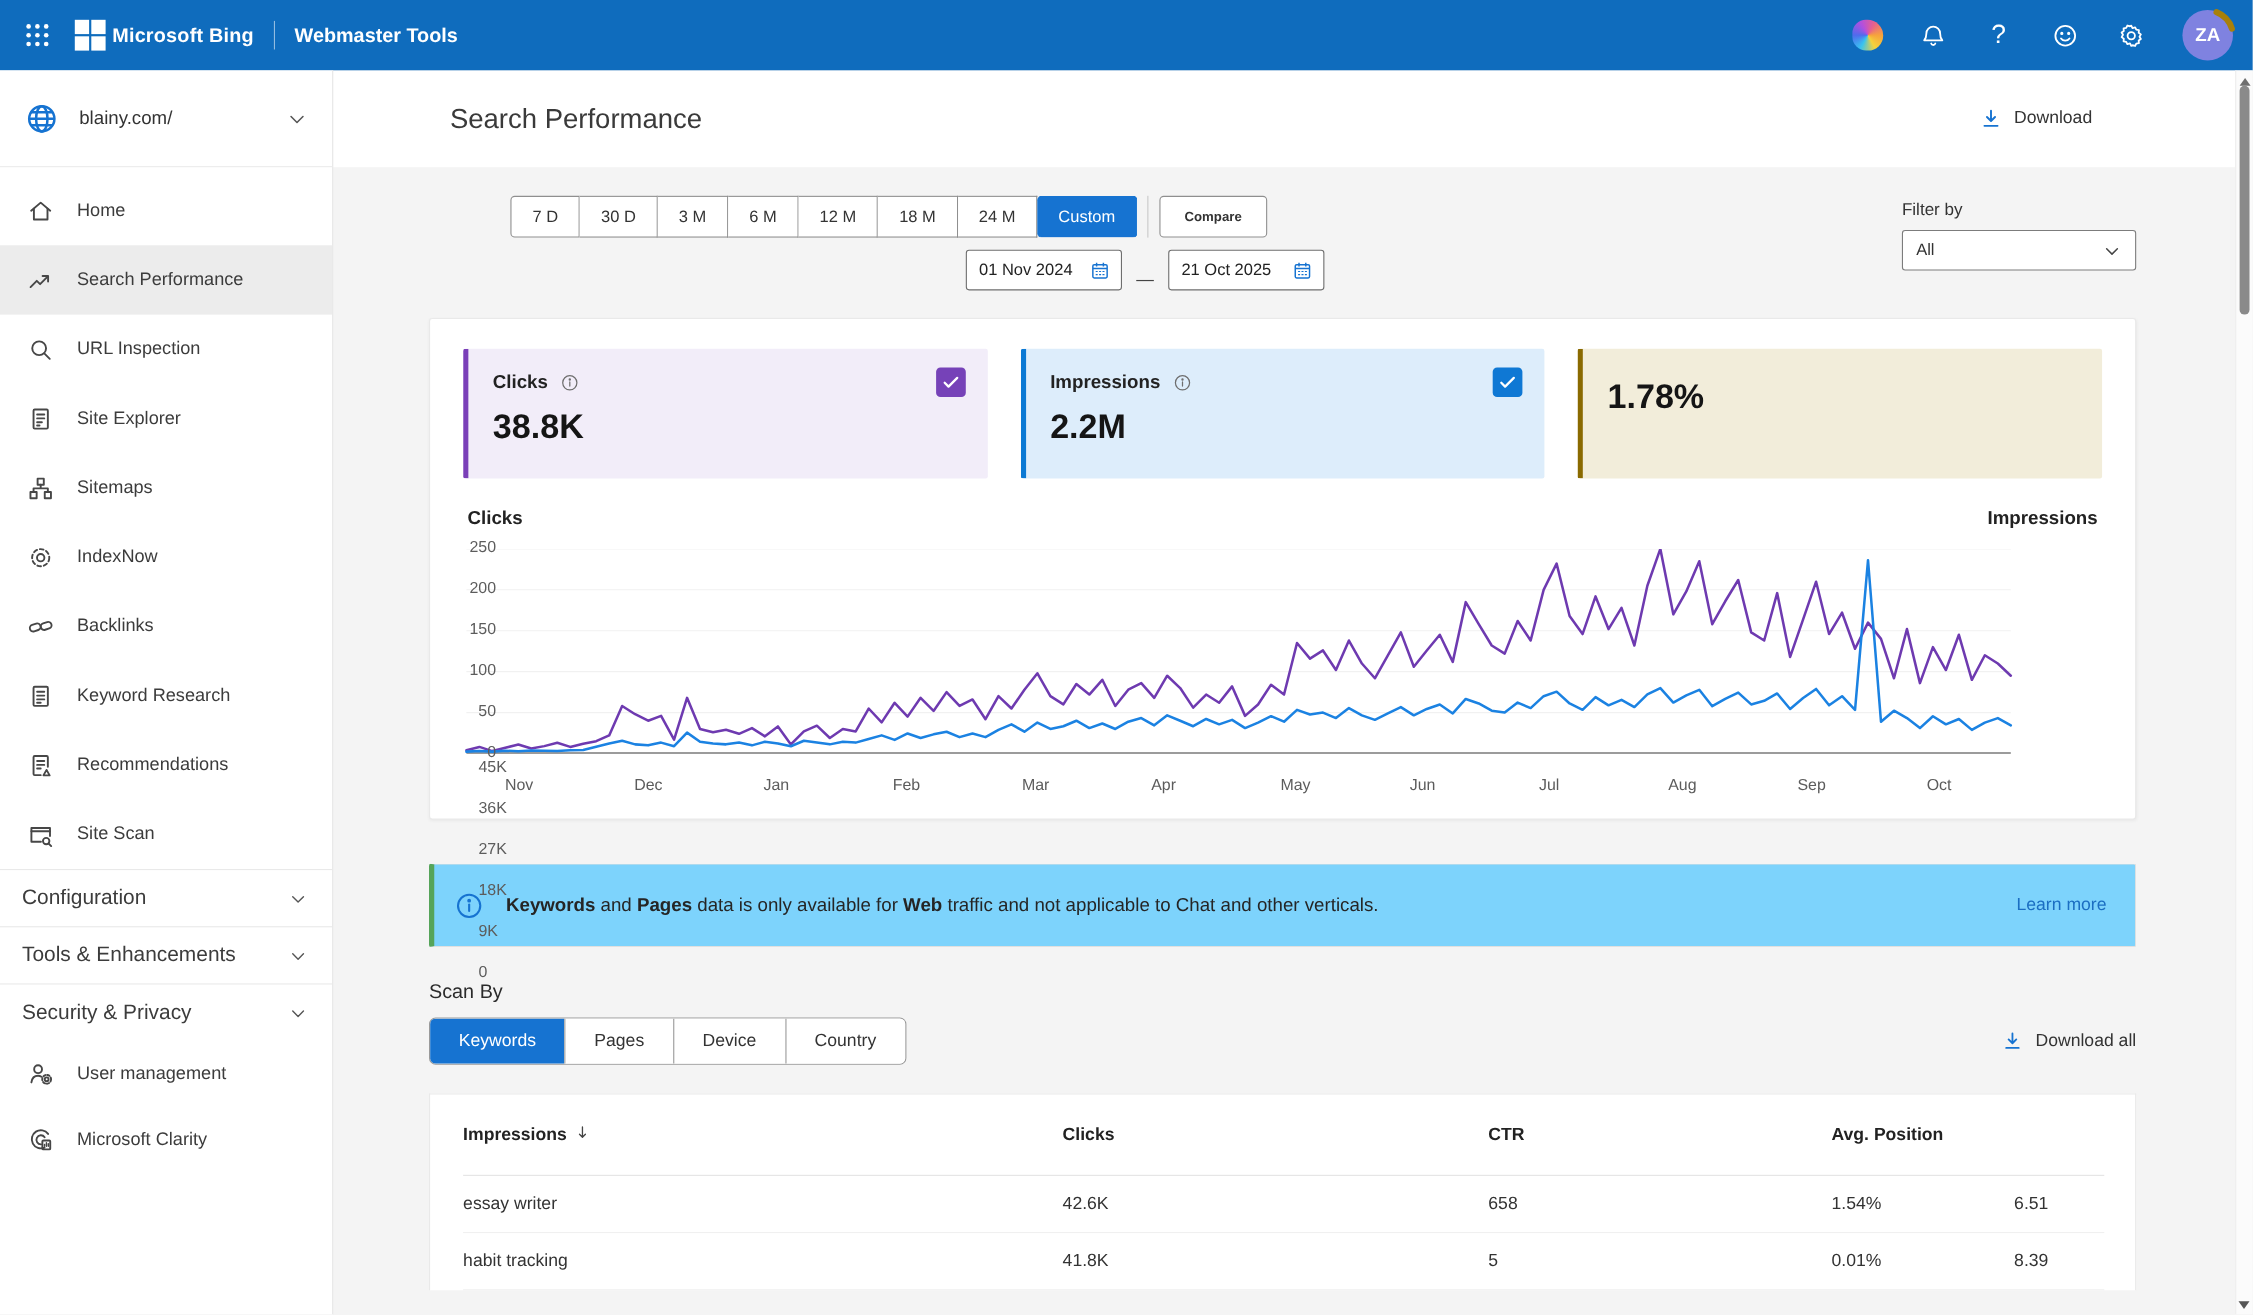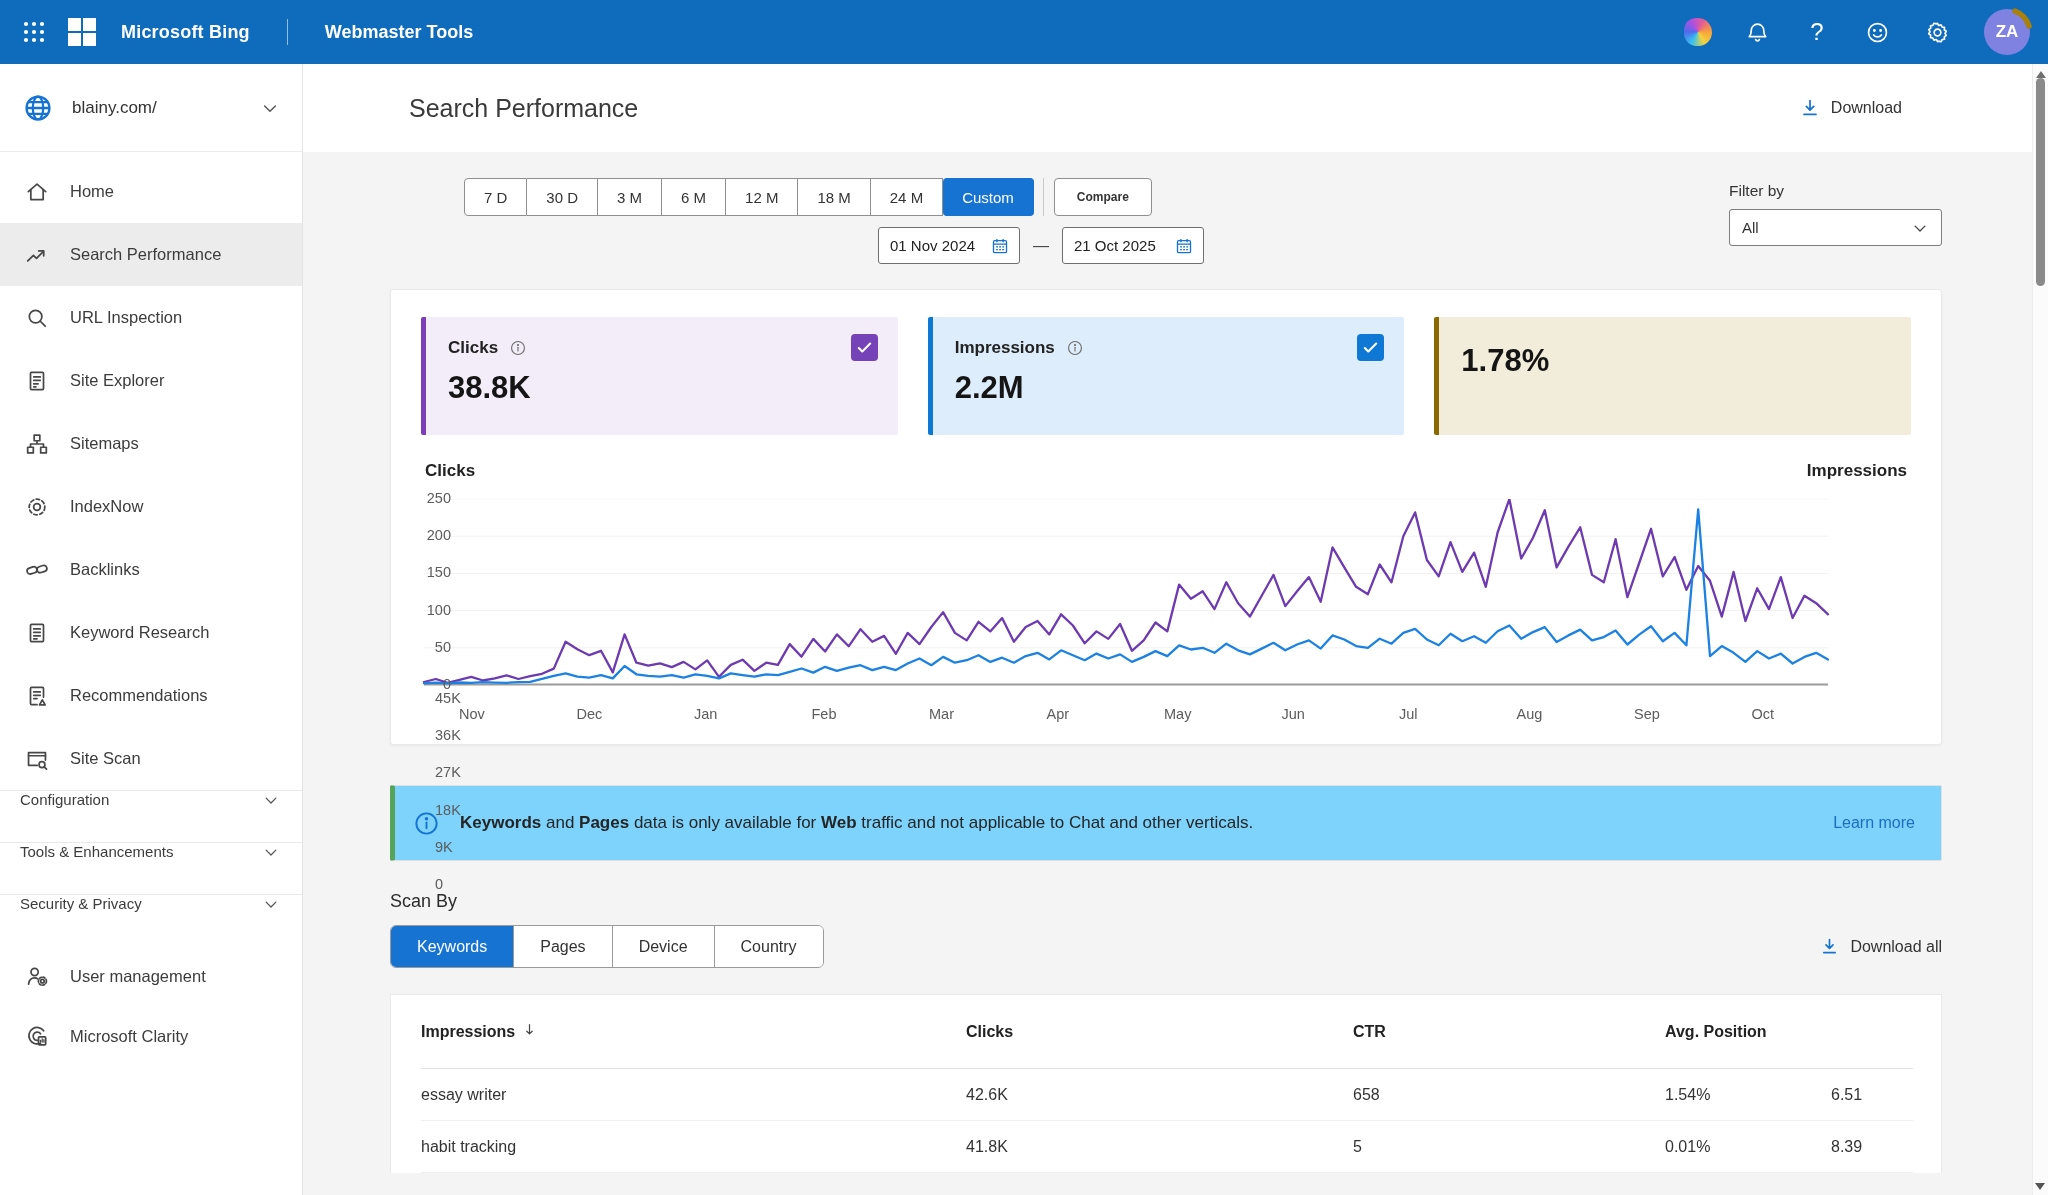--- a/index.html
+++ b/index.html
@@ -2,21 +2,21 @@
 <html><head>
 <meta charset="utf-8">
 <style>
   * { margin:0; padding:0; box-sizing:border-box; }
   html,body { width:2048px; height:1195px; overflow:hidden;
     font-family:"Liberation Sans","DejaVu Sans",sans-serif; background:#f4f4f4; }
 
   
   .topbar { height:64px; background:#0f6cbd; display:flex; align-items:center; padding:0 18px 0 14px; color:#fff; }
   .waffle { width:40px; height:40px; display:flex; align-items:center; justify-content:center; cursor:pointer; }
-  .brand { display:flex; align-items:center; margin-left:14px; gap:25px; }
+  .brand { display:flex; align-items:center; margin-left:14px; gap:6px; }
   .mslogo { display:grid; grid-template-columns:13px 13px; grid-template-rows:13px 13px; gap:2px; }
   .mslogo span { background:#fff; }
   .brand-name { font-size:18px; font-weight:700; letter-spacing:.2px; }
   .brand-divider { width:1px; height:26px; background:rgba(255,255,255,.55); margin:0 12px; }
   .brand-suite { font-size:18px; font-weight:600; }
   .topbar-right { margin-left:auto; display:flex; align-items:center; gap:30px; }
   .tb-ic { width:30px; height:30px; display:flex; align-items:center; justify-content:center; cursor:pointer; }
   .tb-ic svg { width:25px; height:25px; }
   .copilot { width:28px; height:28px; border-radius:46% 54% 52% 48%;
     background:conic-gradient(from 30deg,#e8618c,#f6a33c,#f3d23c,#38c3f0,#4f6bed,#b14fe0,#e8618c); }
@@ -39,22 +39,22 @@
   .site-selector { height:88px; display:flex; align-items:center; padding:0 22px 0 22px; cursor:pointer; border-bottom:1px solid #ebebeb; }
   .site-selector .globe { width:32px; height:32px; }
   .site-name { font-size:17px; color:#333; margin-left:18px; }
   .site-selector .chev { margin-left:auto; width:20px; height:20px; }
   .nav { padding-top:8px; }
   .nav-item { height:63px; display:flex; align-items:center; padding:0 20px 0 24px; cursor:pointer; color:#3c3c3c; }
   .nav-item.active { background:#ececec; }
   .nav-ic { width:26px; height:26px; flex-shrink:0; }
   .nav-ic svg { width:26px; height:26px; }
   .nav-label { font-size:16.5px; margin-left:20px; }
-  .nav-group { height:52px; display:flex; padding:0 22px 0 20px; border-top:1px solid #e9e9e9;
-    font-size:15px; color:#3c3c3c; cursor:pointer; }
+  .nav-group { height:52px; display:flex; align-items:center; padding:0 22px 0 20px; border-top:1px solid #e9e9e9;
+    font-size:19px; color:#3c3c3c; cursor:pointer; }
   .nav-group .chev { margin-left:auto; width:18px; height:18px; }
   .nav-bottom .nav-item { height:60px; }
 
   
   .main-header { height:88px; background:#fff; display:flex; align-items:center; padding:0 130px 0 106px; }
   .page-title { font-size:25px; font-weight:400; color:#3a3a3a; }
   .download-btn { margin-left:auto; display:flex; align-items:center; gap:10px; cursor:pointer; }
   .download-btn svg { width:22px; height:22px; }
   .download-btn span { font-size:16px; color:#333; }
 
@@ -64,21 +64,21 @@
   .controls { position:relative; }
   .ranges-row { display:flex; align-items:center; margin-left:74px; }
   .range-group { display:flex; }
   .range-btn { height:38px; padding:0 19px; background:#fff; border:1px solid #8f8f8f; border-left:none;
     font-size:15px; color:#333; cursor:pointer; font-family:inherit; }
   .range-btn:first-child { border-left:1px solid #8f8f8f; border-radius:4px 0 0 4px; }
   .range-btn.active { background:#1673d1; border-color:#1673d1; color:#fff; border-radius:4px; font-weight:400; }
   .ranges-divider { width:1px; height:38px; background:#c9c9c9; margin:0 10px 0 9px; }
   .compare-btn { height:38px; padding:0 22px; background:#fff; border:1px solid #8f8f8f; border-radius:4px;
     font-size:12px; font-weight:700; color:#333; cursor:pointer; font-family:inherit; }
-  .dates-row { display:flex; align-items:center; margin:11px 0 0 488px; }
+  .dates-row { display:flex; align-items:flex-end; margin:11px 0 0 488px; }
   .date-input { height:37px; width:142px; border:1px solid #6e6e6e; border-radius:3px; background:#fff;
     display:flex; align-items:center; padding:0 9px 0 11px; cursor:pointer; }
   .date-input span { font-size:15px; color:#222; }
   .date-input svg { width:20px; height:20px; margin-left:auto; }
   .date-dash { margin:0 13px; color:#444; font-size:16px; }
   .filter-col { position:absolute; right:0; top:4px; width:213px; }
   .filter-label { font-size:15.5px; color:#333; margin-bottom:9px; }
   .filter-select { height:37px; border:1px solid #7c7c7c; border-radius:3px; background:#fff; display:flex;
     align-items:center; padding:0 12px; cursor:pointer; }
   .filter-select span { font-size:15px; color:#333; }

